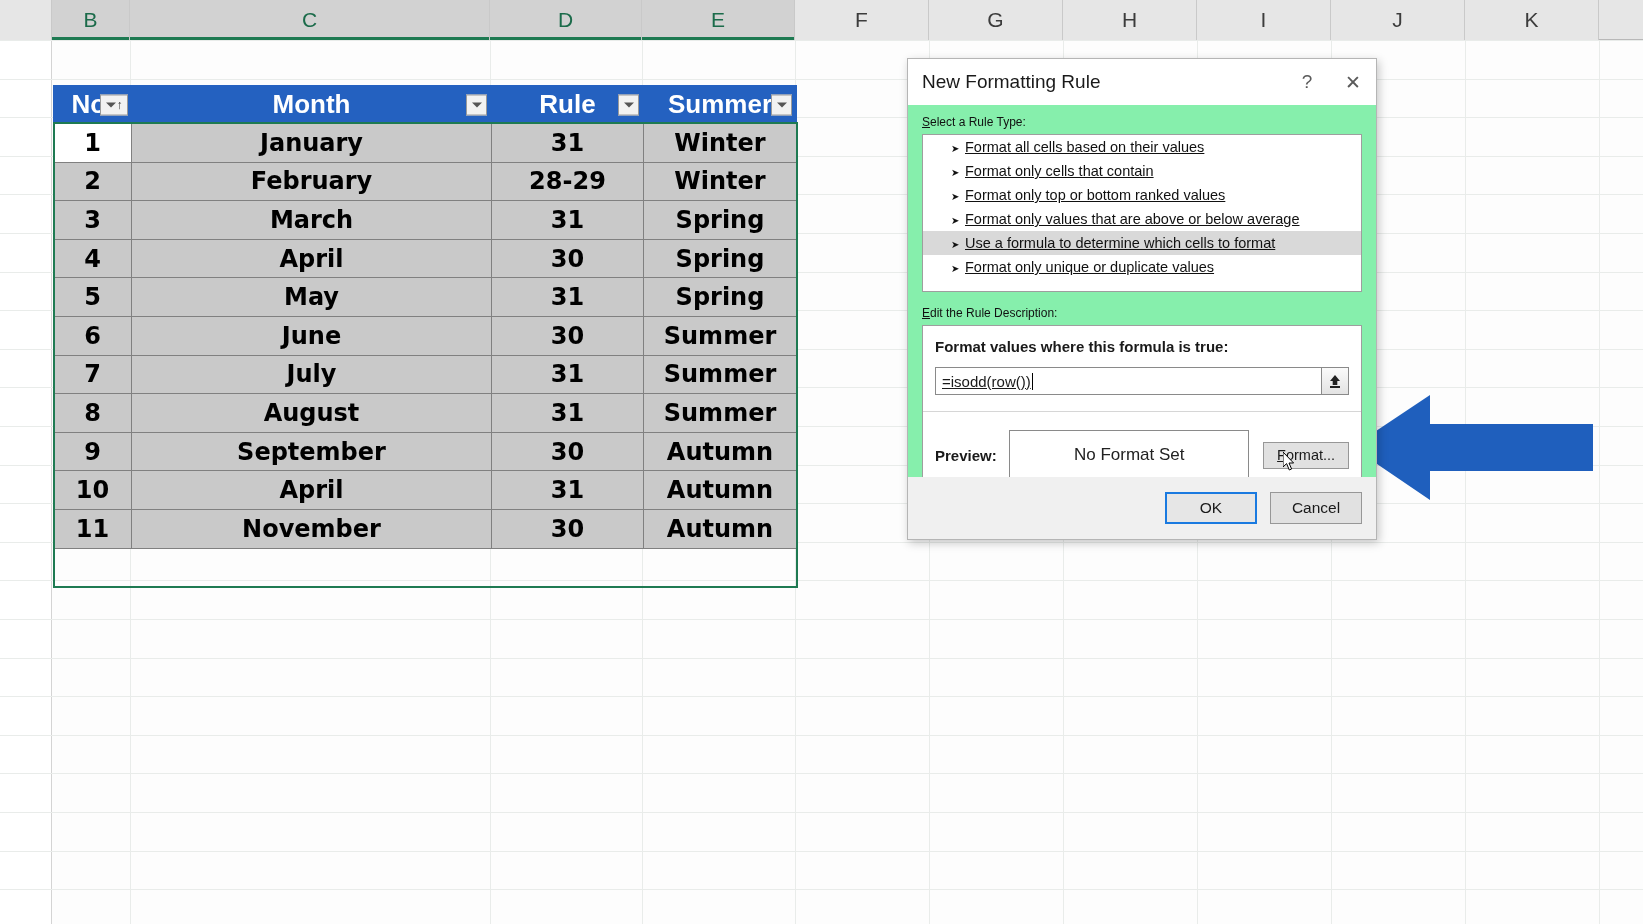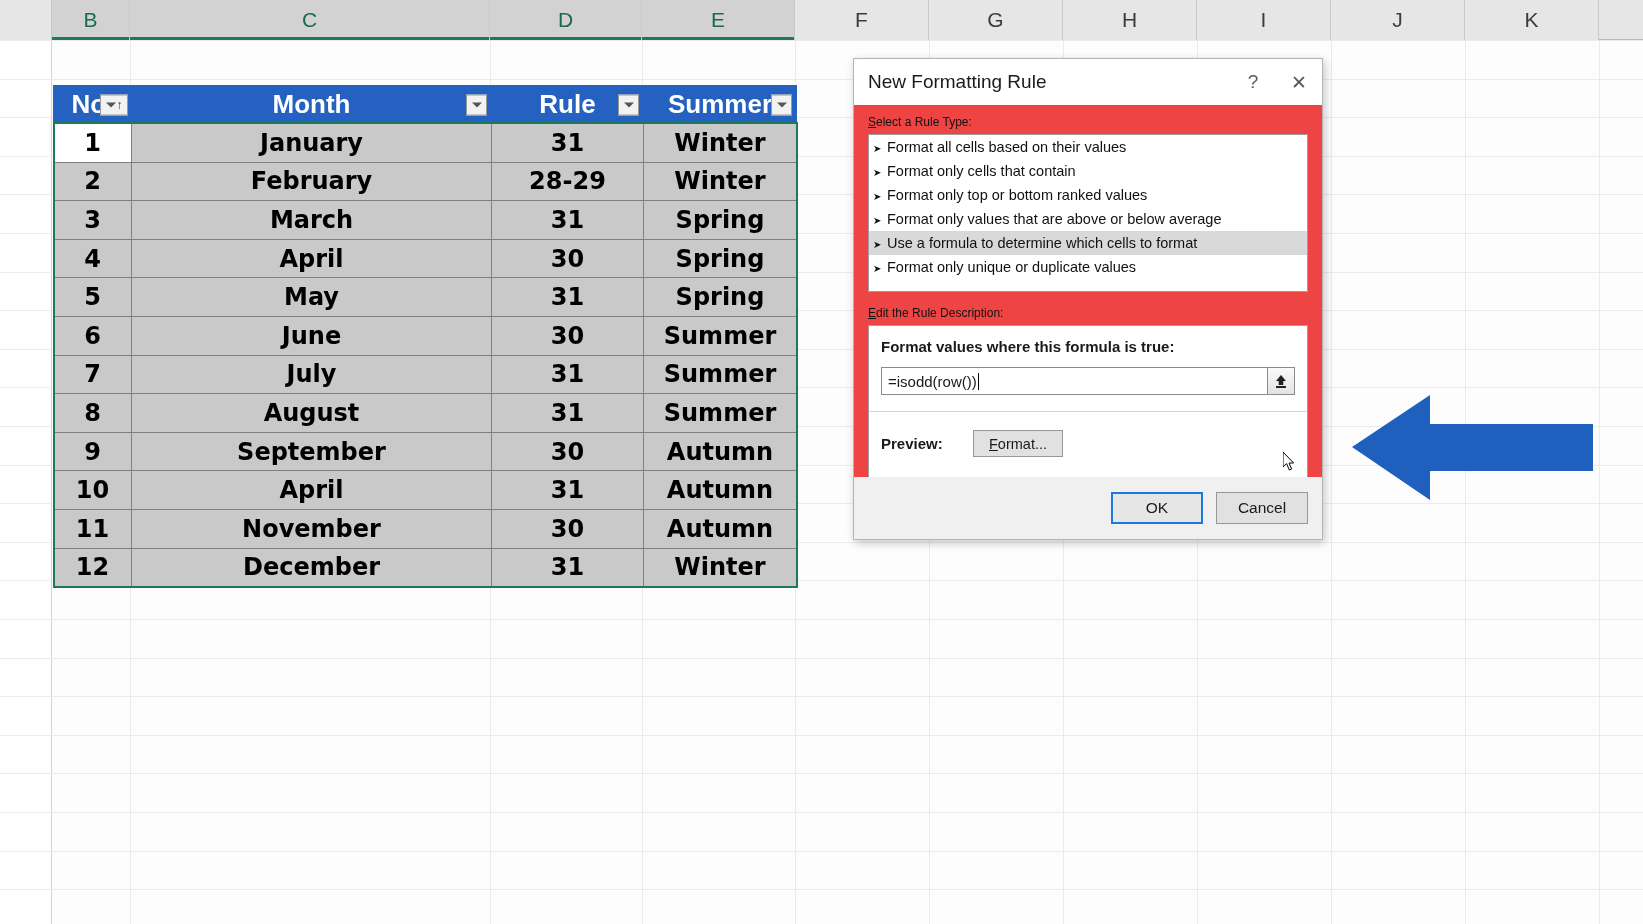--- a/index.html
+++ b/index.html
@@ -174,25 +174,25 @@
     position: absolute;
     left: 1352px;
     top: 395px;
     width: 241px;
     height: 105px;
   }
 
   
   #dialog {
     position: absolute;
-    left: 853px;
+    left: 907px;
     top: 58px;
     width: 470px;
     height: 482px;
-    background: #ef4444;
+    background: #86efac;
     border: 1px solid #b5b5b5;
     box-shadow: 2px 3px 9px rgba(0,0,0,0.22);
     box-sizing: border-box;
     font-size: 15px;
     color: #1a1a1a;
   }
   #dlg-titlebar {
     height: 46px;
     background: #ffffff;
     display: flex;
@@ -227,24 +227,25 @@
   #rule-type-list {
     background: #ffffff;
     border: 1px solid #9e9e9e;
     height: 158px;
     box-sizing: border-box;
     overflow: hidden;
   }
   .rule-item {
     height: 24px;
     line-height: 24px;
-    padding-left: 4px;
+    padding-left: 28px;
     font-size: 14.5px;
     color: #111;
     white-space: nowrap;
+    text-decoration: underline;
   }
   .rule-item.selected { background: #d9d9d9; }
   .rule-item .bullet {
     display: inline-block;
     width: 14px;
     color: #111;
     font-size: 12px;
   }
 
   #edit-desc-label { margin-top: 14px; }
@@ -258,20 +259,21 @@
   }
   #formula-heading {
     font-weight: bold;
     font-size: 15px;
     margin-bottom: 12px;
   }
   #formula-row {
     display: flex;
     align-items: stretch;
     height: 28px;
+    text-decoration: underline;
   }
   #formula-input {
     flex: 1;
     border: 1px solid #8a8a8a;
     border-right: none;
     background: #ffffff;
     font-family: "Liberation Sans", sans-serif;
     font-size: 15px;
     padding: 0 4px 0 6px;
     display: flex;
@@ -526,26 +528,20 @@
           <td>April</td>
           <td>31</td>
           <td>Autumn</td>
         </tr>
         <tr>
           <td>11</td>
           <td>November</td>
           <td>30</td>
           <td>Autumn</td>
         </tr>
-        <tr>
-          <td>12</td>
-          <td>December</td>
-          <td>31</td>
-          <td>Winter</td>
-        </tr>
       </tbody>
   </table>
 
   <div id="selection-outline"></div>
 
   <svg id="blue-arrow" viewBox="0 0 241 105">
     <polygon id="arrow-shape" points="0,52 78,0 78,29 241,29 241,76 78,76 78,105" fill="#1f5fbd"></polygon>
   </svg>
 </div>
 
@@ -589,20 +585,21 @@
             <polygon points="7,1 12,7 9.3,7 9.3,11 4.7,11 4.7,7 2,7" fill="#222"></polygon>
             <rect x="2" y="12" width="10" height="2" fill="#222"></rect>
           </svg>
         </div>
       </div>
 
       <div id="preview-sep"></div>
 
       <div id="preview-row">
         <div id="preview-label">Preview:</div>
+        <div id="preview-box">No Format Set</div>
         <div id="format-btn">
           <span><u>F</u>o<span id="fmt-rest">rmat...</span></span>
         </div>
       </div>
     </div>
   </div>
 
   <div id="dlg-footer">
     <div class="footer-btn primary">OK</div>
     <div class="footer-btn">Cancel</div>

